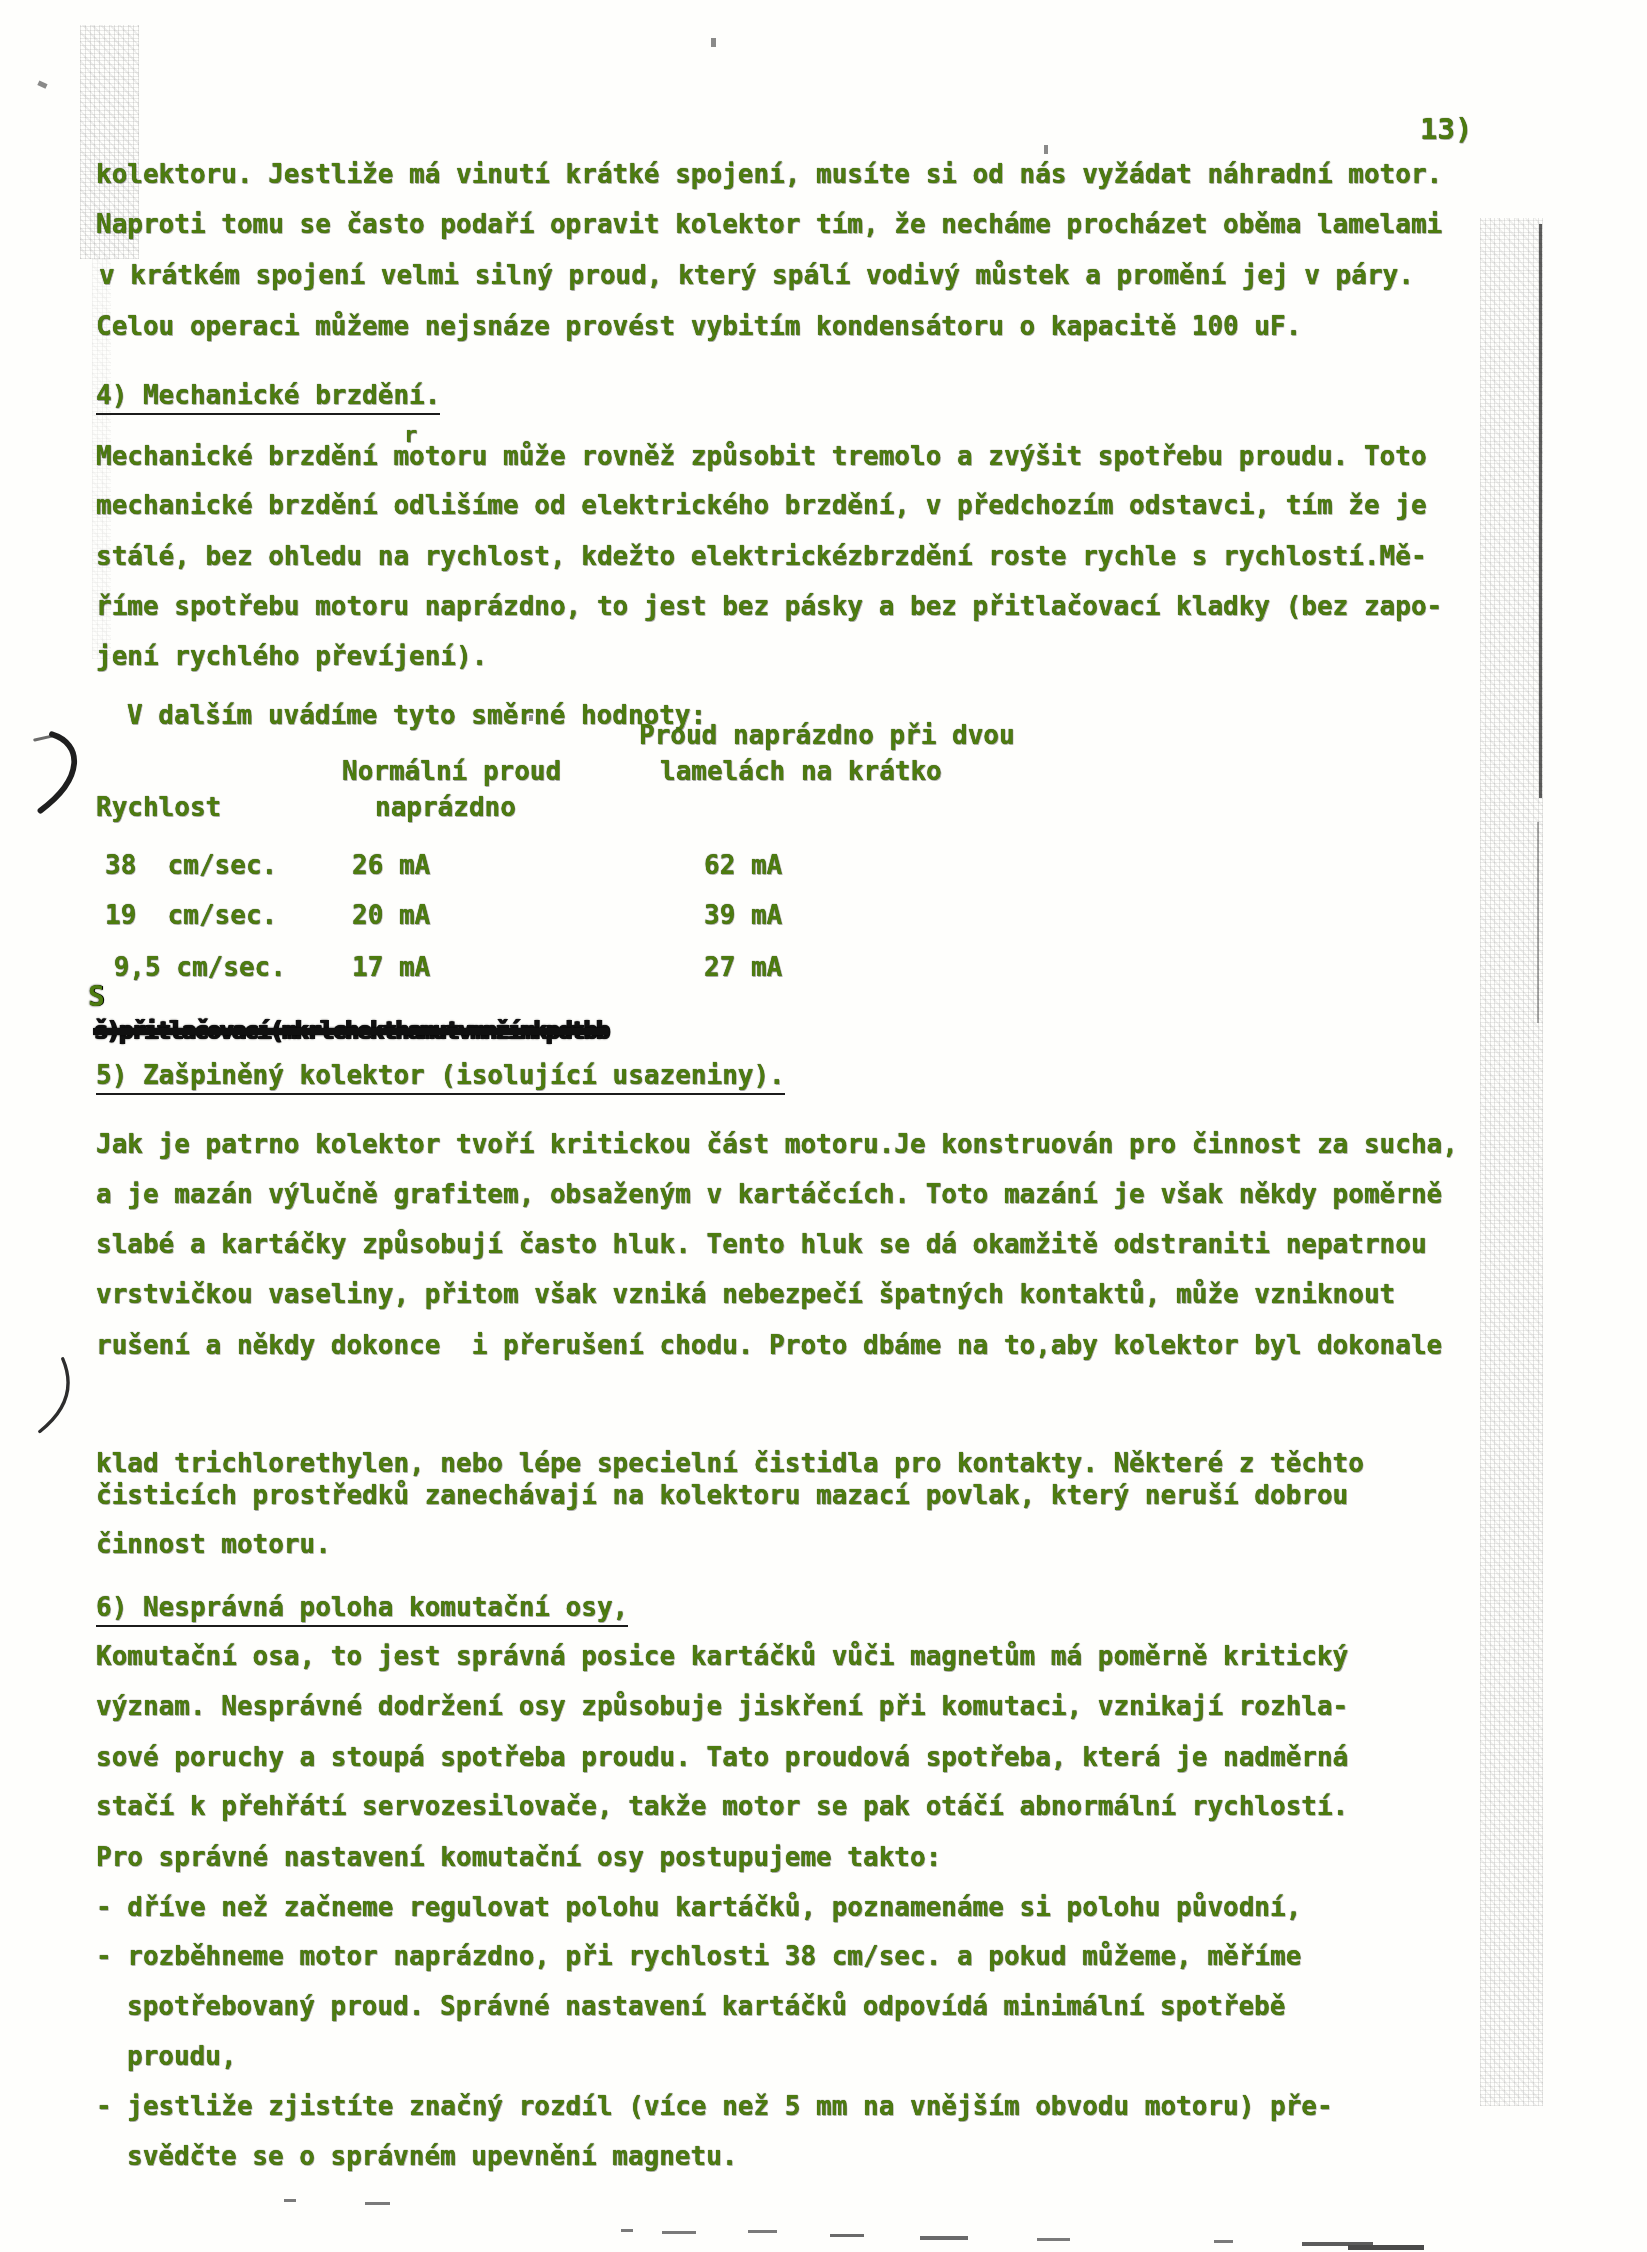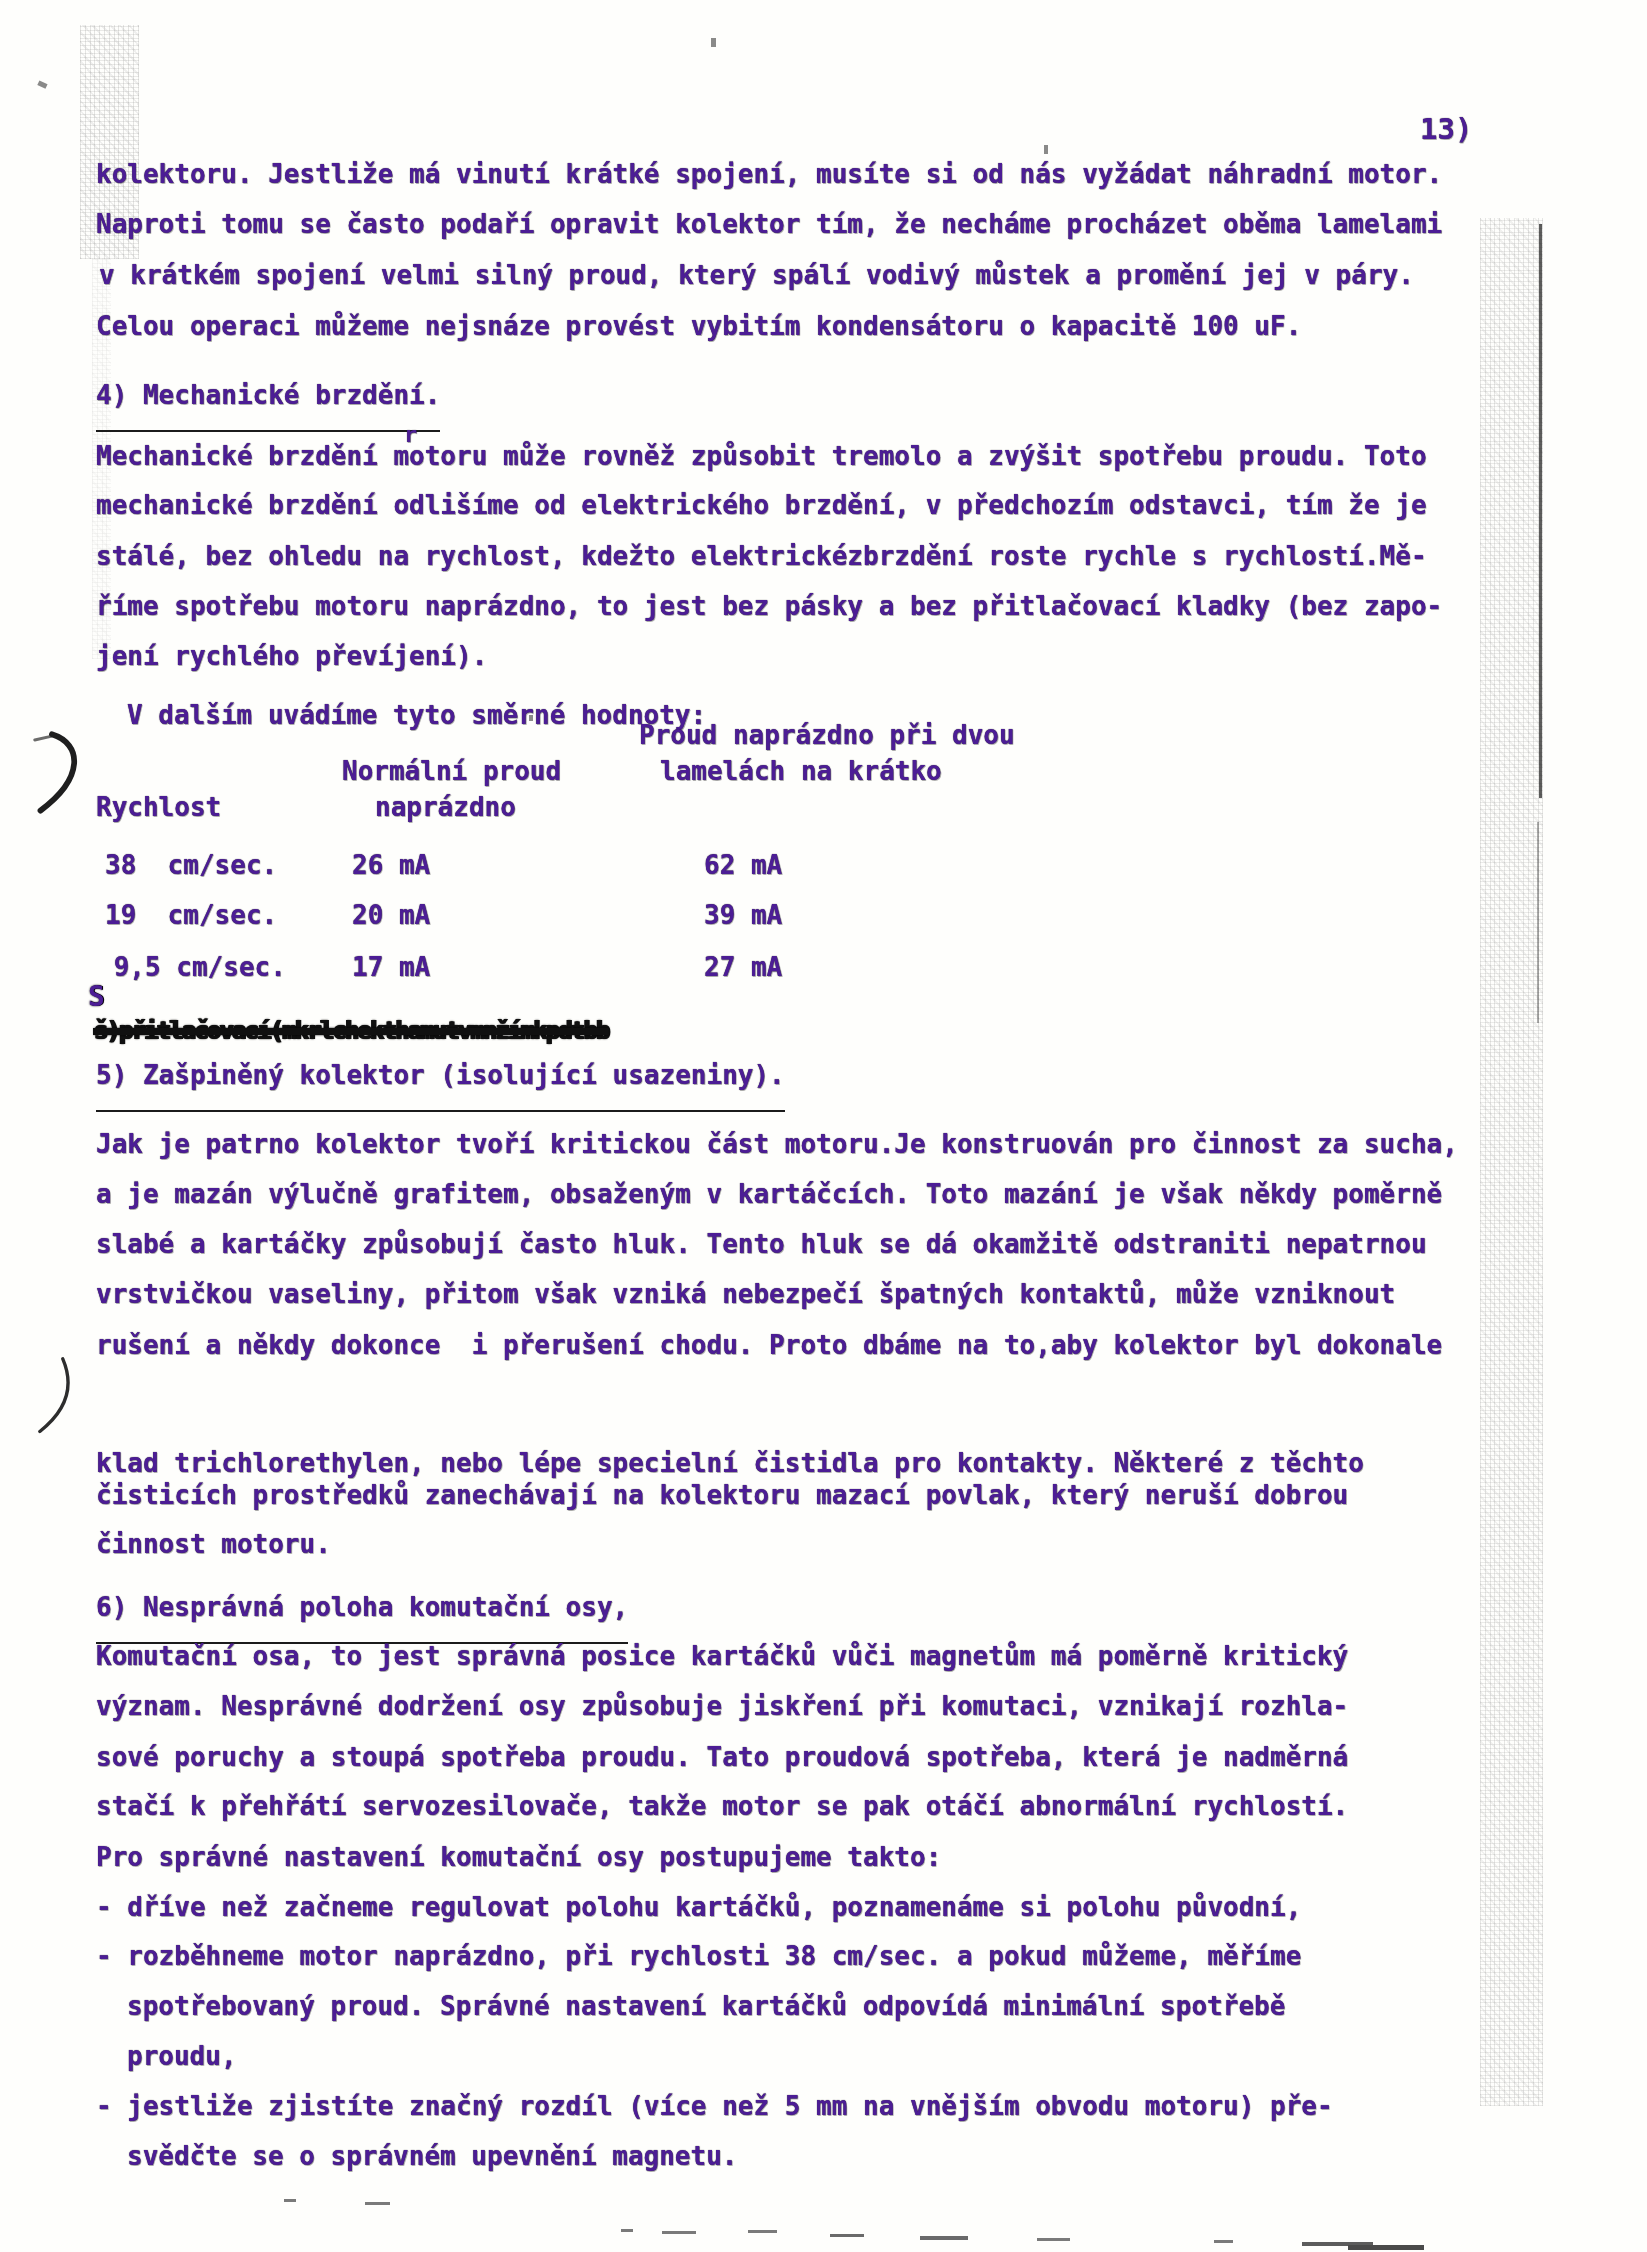--- a/index.html
+++ b/index.html
@@ -1,21 +1,21 @@
 <!DOCTYPE html>
 <html><head>
 <meta charset="utf-8">
 <style>
   html,body{margin:0;padding:0;background:#ffffff;}
   .page{position:relative;width:1648px;height:2252px;background:#fefefc;overflow:hidden;
         font-family:"DejaVu Sans Mono", monospace;}
   .ln{position:absolute;white-space:pre;font:bold 26px/32.5px "DejaVu Sans Mono", monospace;
-      color:#4c1d95;letter-spacing:0px;
+      color:#4d7c0f;letter-spacing:0px;
       text-shadow:0 0 1px rgba(10,10,10,.85), 0.8px 0.6px 0 rgba(10,10,10,.28);}
-  .hd{border-bottom:2.9px solid #1b1b1b;padding-bottom:18px;}
+  .hd{border-bottom:2.9px solid #1b1b1b;padding-bottom:1px;}
   .pageno{font-size:29px;}
   .corr{font-size:22px;}
   .struck{font-size:24px;letter-spacing:-1.9px;color:#101010;
       text-decoration:line-through;text-decoration-thickness:6.7px;
       text-shadow:1px 0 0 #101010,-1px 0 0 #101010,0 0 1.9px rgba(0,0,0,.9);}
   .smark{font-size:28px;text-shadow:1px 0 0 #000,0 0 1.9px #000;}
   .noise{position:absolute;
       background-image:
         repeating-linear-gradient(90deg, rgba(40,40,40,.22) 0 1px, transparent 1px 4.8px),
         repeating-linear-gradient(0deg, rgba(40,40,40,.18) 0 1px, transparent 1px 3.8px),

